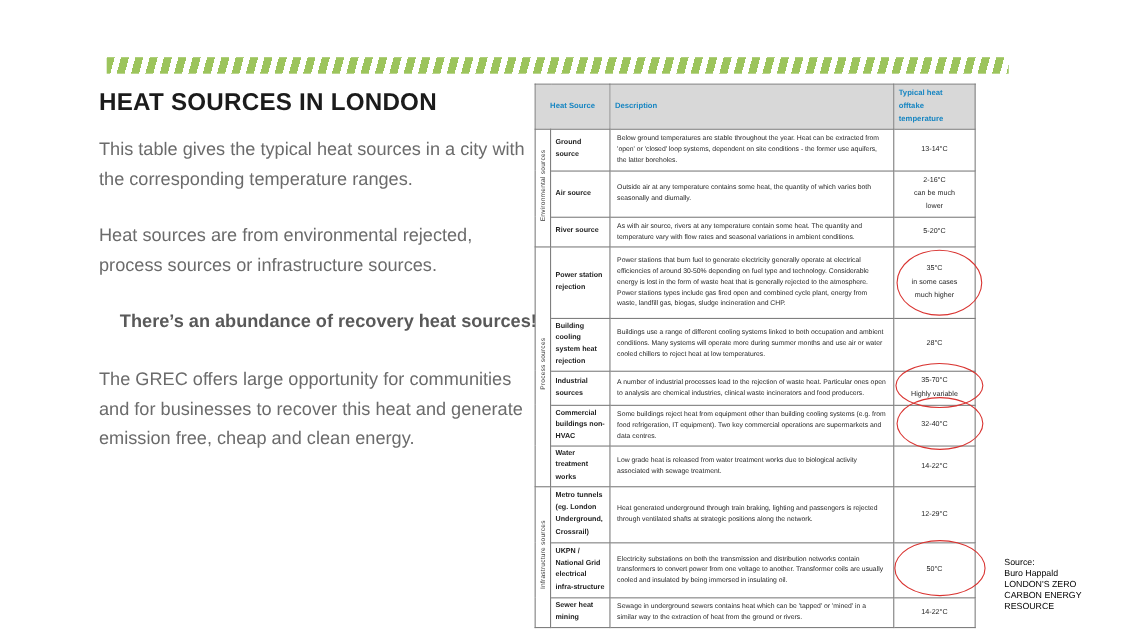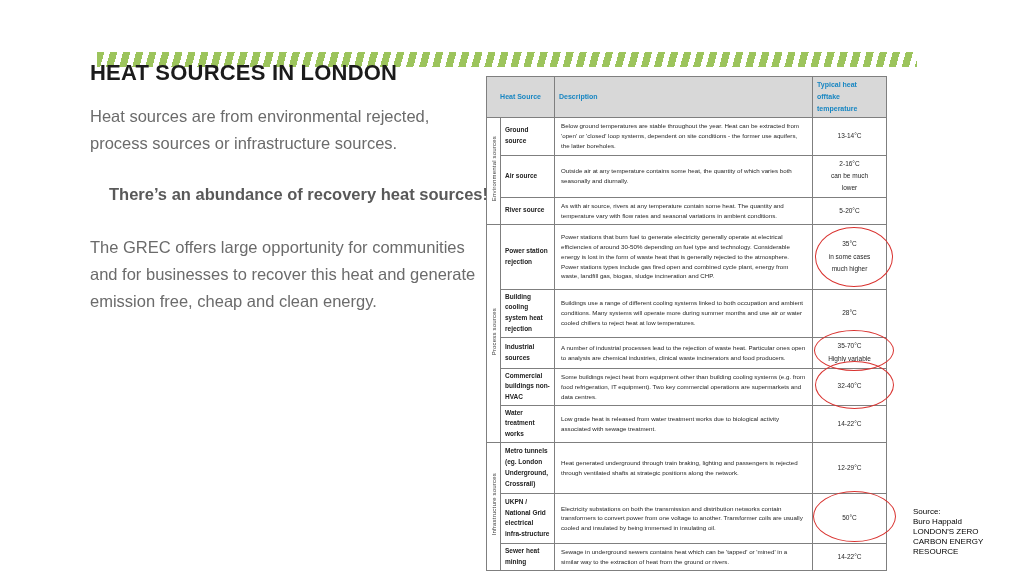--- a/index.html
+++ b/index.html
@@ -11,21 +11,21 @@
   }
   #slide{position:absolute;inset:0;background:#fff;}
 
   
   .stripe-bar{
     position:absolute;left:97px;top:52px;width:820px;height:15px;
     background:repeating-linear-gradient(105deg,#9cc45c 0 7px,#ffffff 7px 12.6px);
   }
 
   
-  .left-col{position:absolute;left:90px;top:60px;width:398px;}
+  .left-col{position:absolute;left:90px;top:80px;width:398px;}
   .page-title{
     font-size:22px;font-weight:bold;color:#1b1b1b;
     letter-spacing:0.2px;margin:0 0 17px 0;
   }
   .body-p{
     font-size:16.5px;line-height:27px;color:#6b6b6b;
     margin:0 0 24px 0;
   }
   .body-p.bold{font-weight:bold;color:#595959;margin-bottom:26px;text-align:right;}
 
@@ -92,20 +92,21 @@
 </style>
 </head>
 <body>
 
 <div id="slide">
 
   <div class="stripe-bar"></div>
 
   <div class="left-col">
     <h1 class="page-title">HEAT SOURCES IN LONDON</h1>
+    <p class="body-p">This table gives the typical heat sources in a city with the corresponding temperature ranges.</p>
     <p class="body-p">Heat sources are from environmental rejected, process sources or infrastructure sources.</p>
     <p class="body-p bold">There’s an abundance of recovery heat sources!</p>
     <p class="body-p">The GREC offers large opportunity for communities and for businesses to recover this heat and generate emission free, cheap and clean energy.</p>
   </div>
 
   <table class="heat-table">
     <colgroup>
       <col style="width:14px">
         <col style="width:54px">
         <col style="width:258px">

